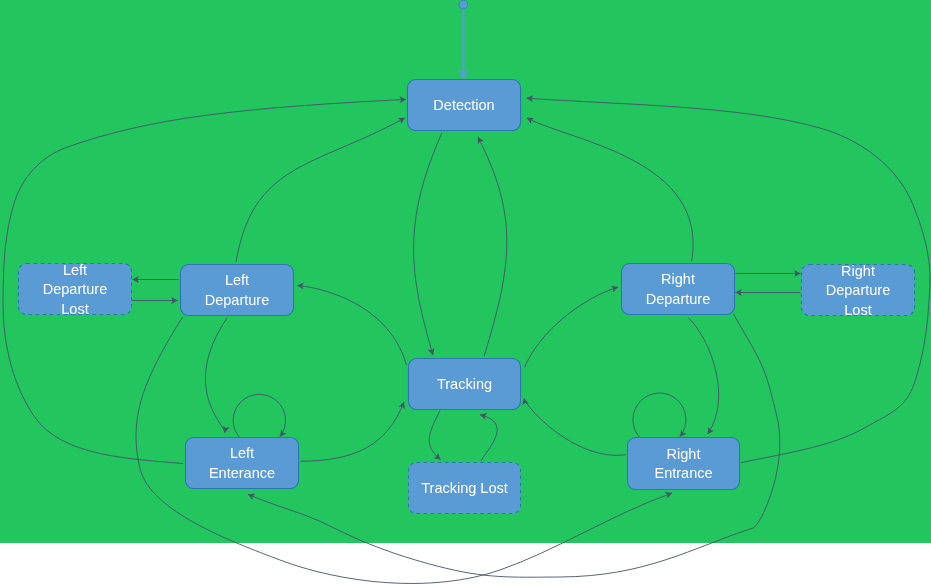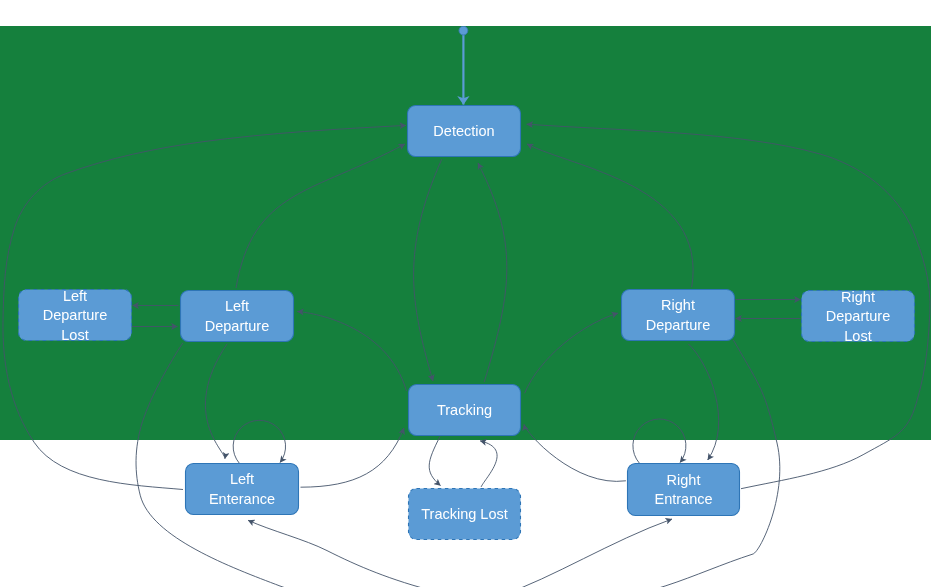--- a/index.html
+++ b/index.html
@@ -1,17 +1,17 @@
 <!DOCTYPE html>
 <html><head>
 <meta charset="utf-8">
 <style>
   html,body{margin:0;padding:0;background:#ffffff;}
   body{width:931px;height:587px;overflow:hidden;font-family:"Liberation Sans",sans-serif;}
-  #stage{position:relative;width:931px;height:414px;background:#15803d;margin-top:26px;}
+  #stage{position:relative;width:931px;height:543px;background:#22c55e;}
   svg#scene{position:absolute;left:0;top:0;width:931px;height:587px;display:block;}
   .edge{fill:none;stroke:#44546A;stroke-width:0.9;}
   .edge-start{stroke:#5B9BD5;stroke-width:2.2;}
   .node-shape{fill:#5B9BD5;stroke:#2E75B6;stroke-width:1.1;}
   .node-shape.dashed{stroke-dasharray:3.5 3.6;}
   .nlabel{fill:#ffffff;font-family:"Liberation Sans",sans-serif;font-size:14.5px;text-anchor:middle;}
   .start-dot{fill:#5B9BD5;stroke:#3A7AB8;stroke-width:0.9;}
 </style>
 </head>
 <body>

